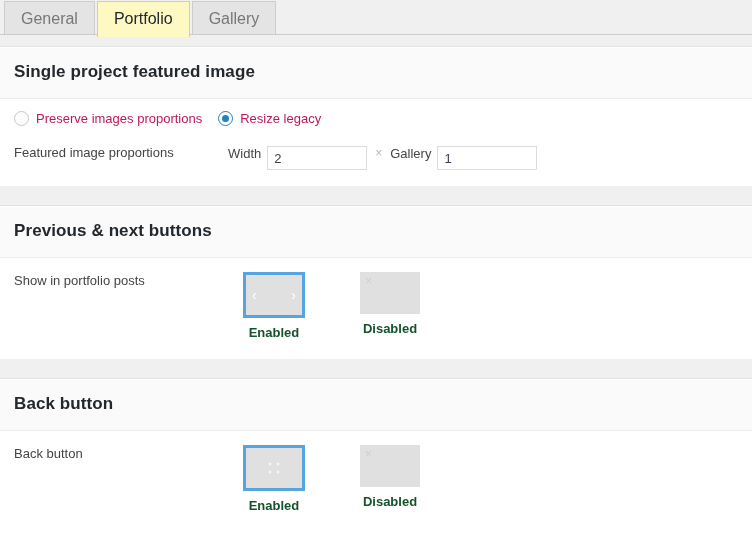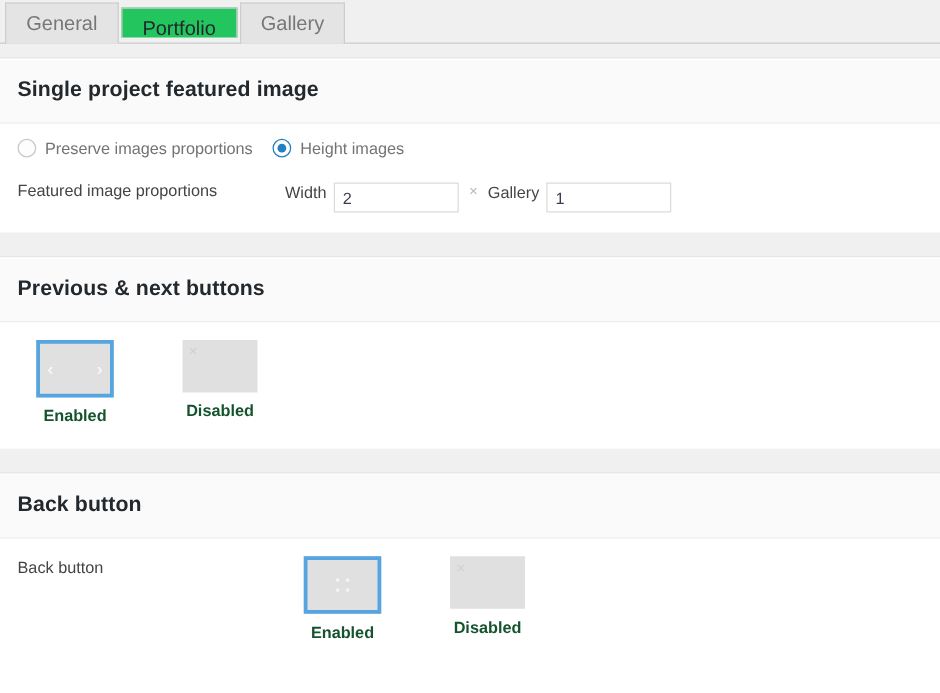--- a/index.html
+++ b/index.html
@@ -18,44 +18,44 @@
   }
 
   
   .tabstrip {
     position: relative;
     height: 35px;
     background: #f0f0f0;
     border-bottom: 1px solid #cccccc;
     box-sizing: border-box;
     display: flex;
-    align-items: center;
+    align-items: flex-start;
     padding-left: 4px;
   }
   .tab {
     position: relative;
     height: 33px;
     line-height: 33px;
     padding: 0 16px;
     margin-right: 2px;
     font-size: 16px;
     color: #777777;
     background: #e4e4e4;
     border: 1px solid #cdcdcd;
     border-bottom: none;
     box-sizing: border-box;
     cursor: pointer;
     white-space: nowrap;
     top: 1px;
   }
   .tab.active {
-    background: #22c55e;
+    background: #fef9c3;
     color: #23282d;
     border-color: #cccccc;
-    height: 24px;
+    height: 36px;
     line-height: 34px;
     top: 1px;
     z-index: 3;
   }
 
   
   .gap {
     height: 20px;
     background: #f0f0f0;
     border-bottom: 1px solid #e2e2e2;
@@ -112,21 +112,21 @@
   }
 
   
   .radio-group { display: flex; align-items: center; }
   .radio-item {
     display: flex;
     align-items: center;
     margin-right: 16px;
     cursor: pointer;
     font-size: 13px;
-    color: #737373;
+    color: #be185d;
   }
   .radio-dot {
     width: 15px;
     height: 15px;
     border-radius: 50%;
     border: 1px solid #c8c8c8;
     background: #fdfdfd;
     box-sizing: border-box;
     margin-right: 7px;
     flex: 0 0 15px;
@@ -255,21 +255,21 @@
 
 <div class="row">
   <div class="row-control">
     <div class="radio-group">
       <label class="radio-item">
         <span class="radio-dot"></span>
         <span>Preserve images proportions</span>
       </label>
       <label class="radio-item checked">
         <span class="radio-dot"></span>
-        <span>Height images</span>
+        <span>Resize legacy</span>
       </label>
     </div>
   </div>
 </div>
 
 <div class="row" style="padding-top:8px;padding-bottom:16px;">
   <div class="row-label">
     <span class="main">Featured image proportions</span>
   </div>
   <div class="row-control">
@@ -283,20 +283,23 @@
   </div>
 </div>
 
 <div class="gap"></div>
 
 <div class="section-header">
   <h2>Previous &amp; next buttons</h2>
 </div>
 
 <div class="row" style="padding-top:14px;padding-bottom:18px;">
+  <div class="row-label">
+    <span class="main">Show in portfolio posts</span>
+  </div>
   <div class="row-control">
     <div class="tile-group">
       <div class="tile-wrap">
         <div class="tile selected">
           <span class="chev left">‹</span>
           <span class="chev right">›</span>
         </div>
         <span class="tile-caption">Enabled</span>
       </div>
       <div class="tile-wrap">

